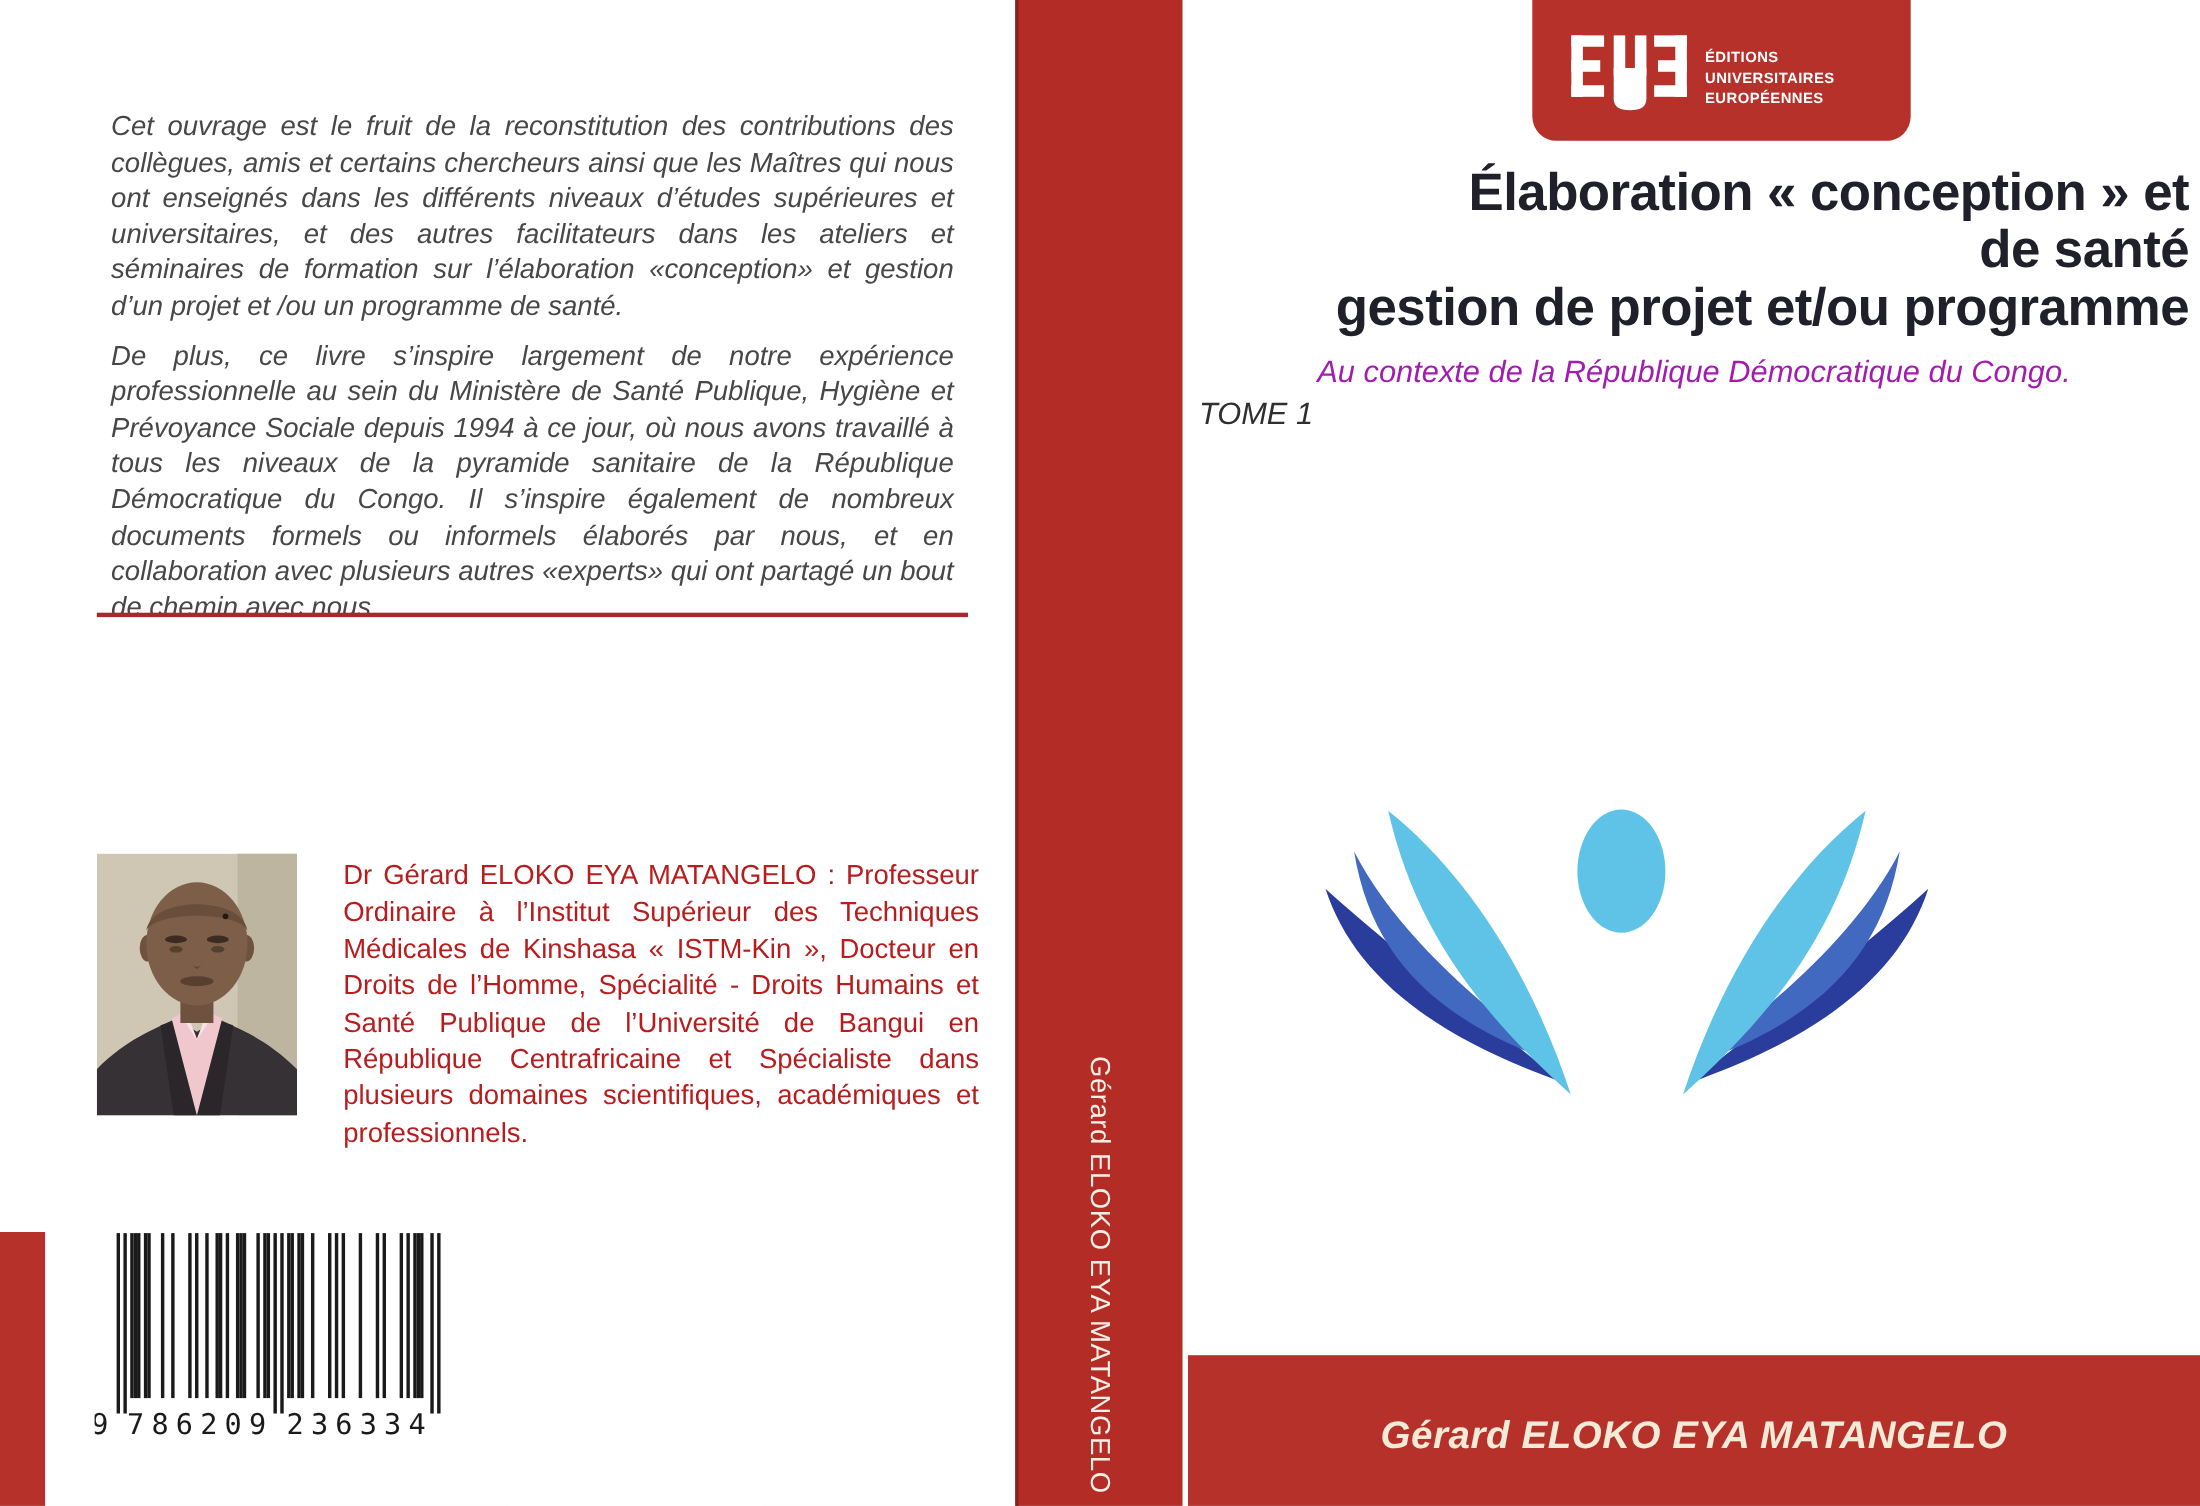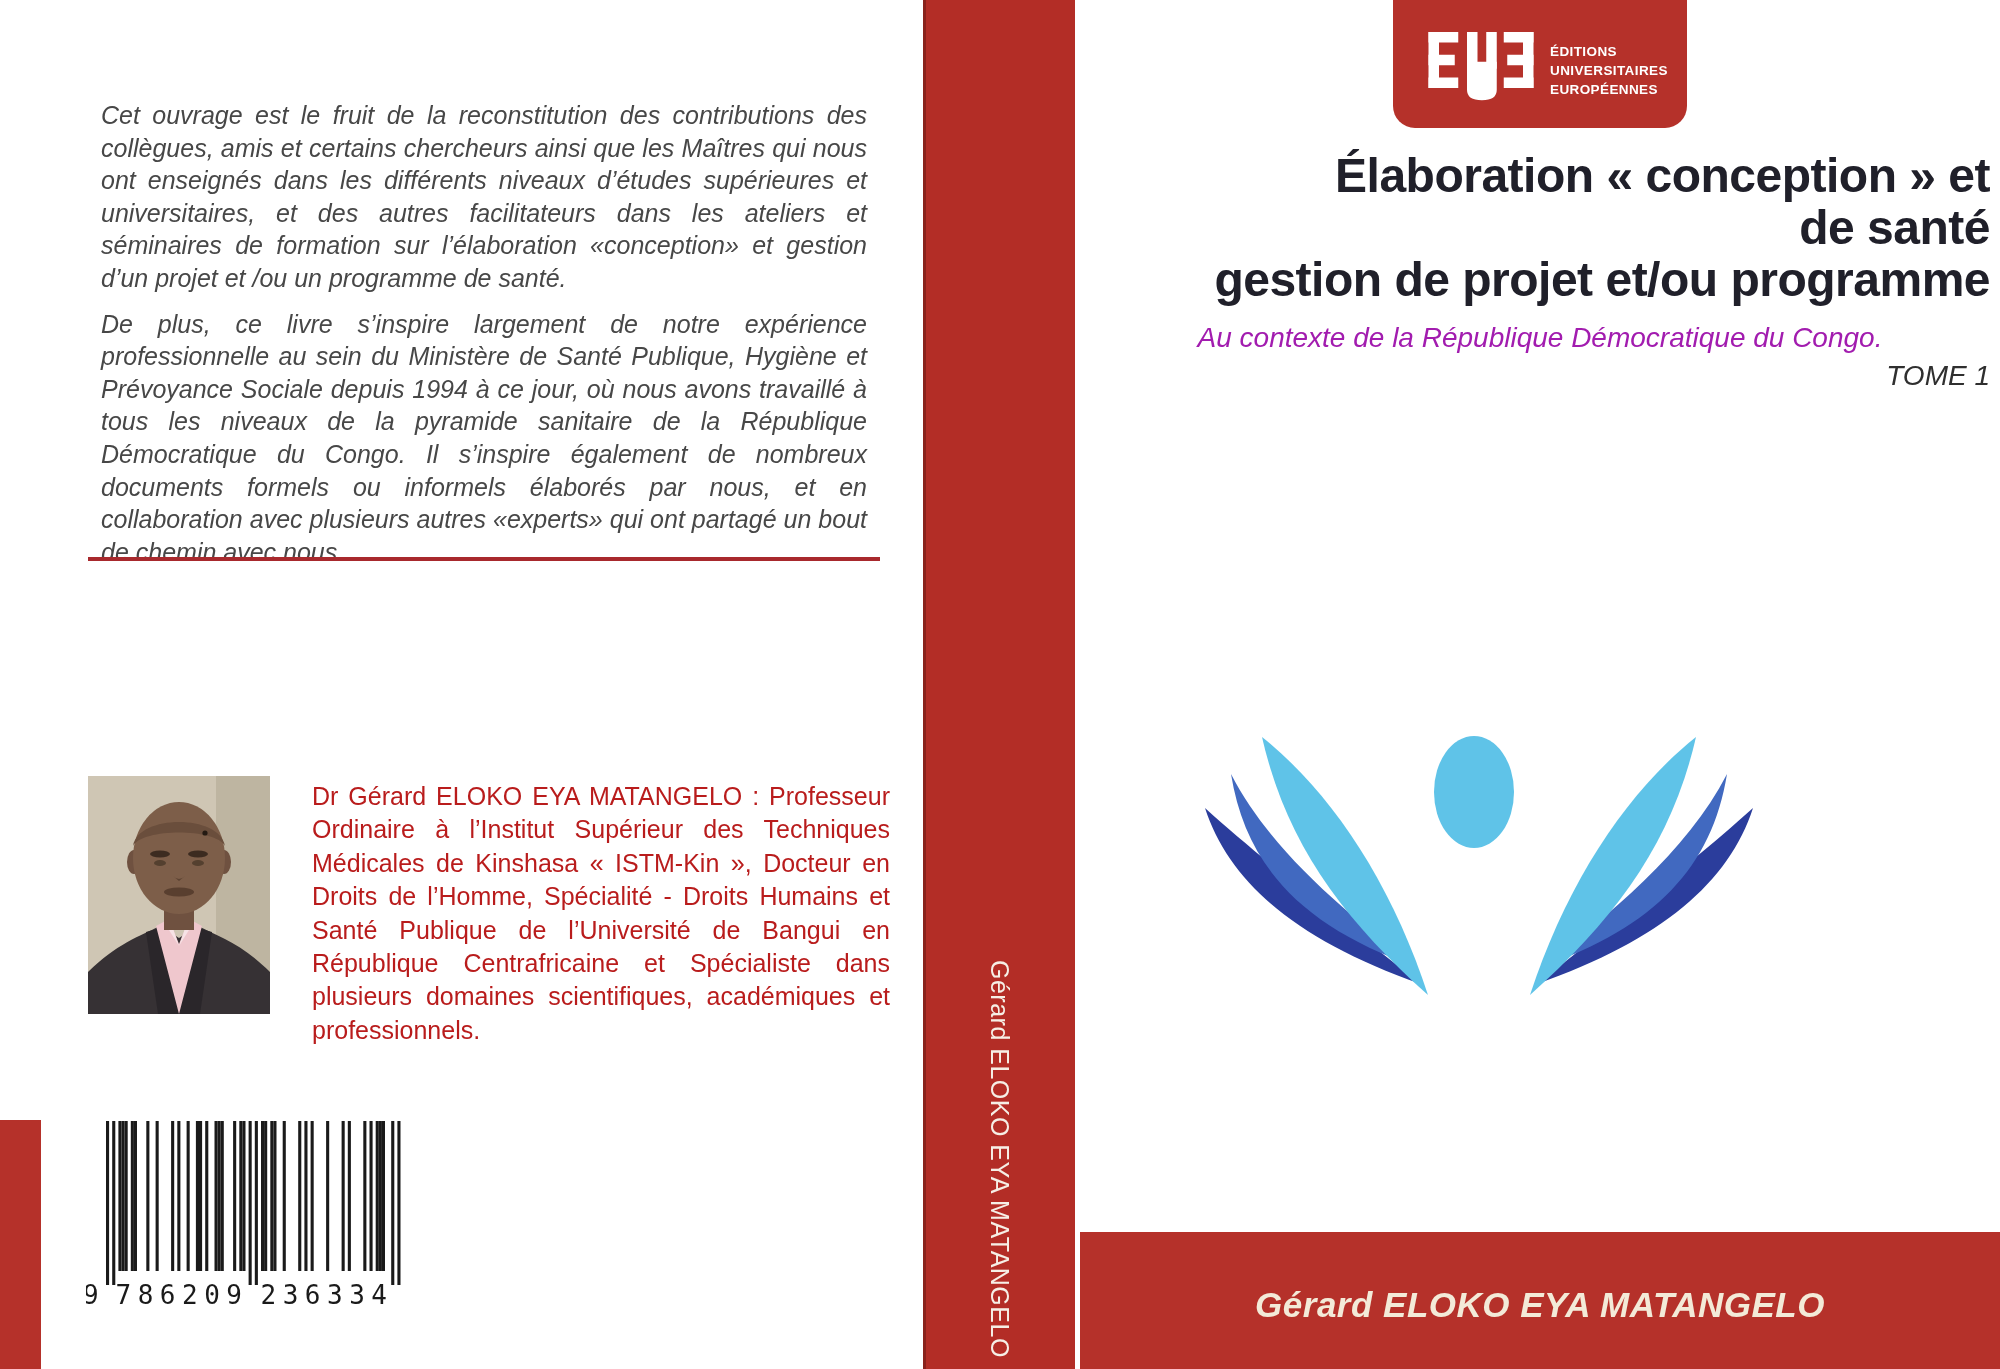--- a/index.html
+++ b/index.html
@@ -43,39 +43,39 @@
     background:#b32d26; border-left:3px solid #8a221c;
   }
   .spine-author{
     position:absolute; left:999px; top:1140px; width:360px;
     transform:translate(-50%,-50%) rotate(90deg);
     font-size:25px; letter-spacing:0.5px; color:#f6efe6; text-align:center;
     white-space:nowrap;
   }
   
   .eue-block{
-    position:absolute; left:1393px; top:0; width:294px; height:128px;
+    position:absolute; left:1393px; top:0; width:344px; height:128px;
     background:#b5312a; border-radius:0 0 22px 22px;text-decoration:underline;
   }
   .eue-mark{position:absolute; left:32px; top:32px; width:112px; height:70px;}
   .eue-text{
     position:absolute; left:157px; top:42px; color:#ffffff;
     font-size:13.5px; line-height:19px; font-weight:bold; letter-spacing:0.4px;
   }
   .title{
     position:absolute; left:1090px; top:150px; width:900px;
     text-align:right; font-weight:bold; font-size:48px; line-height:52px;
     color:#20202a; letter-spacing:-0.5px;
   }
   .subtitle{
     position:absolute; left:1090px; top:322px; width:900px; text-align:center;
     font-style:italic; font-size:28px; color:#a21caf;
   }
   .tome{
-    position:absolute; left:1090px; top:360px; width:900px; text-align:right;
+    position:absolute; left:1090px; top:360px; width:900px; text-align:left;
     font-style:italic; font-size:28px; color:#2f2f2f;
   }
   .wings{position:absolute; left:1191px; top:712px; width:640px; height:320px;}
   .bottom-band{
     position:absolute; left:1080px; top:1232px; width:920px; height:137px;
     background:#b5312a; display:flex; align-items:center; justify-content:center;
   }
   .bottom-author{
     font-style:italic; font-weight:bold; font-size:35px; color:#f3ead8;
     letter-spacing:0.5px; padding-top:8px;

